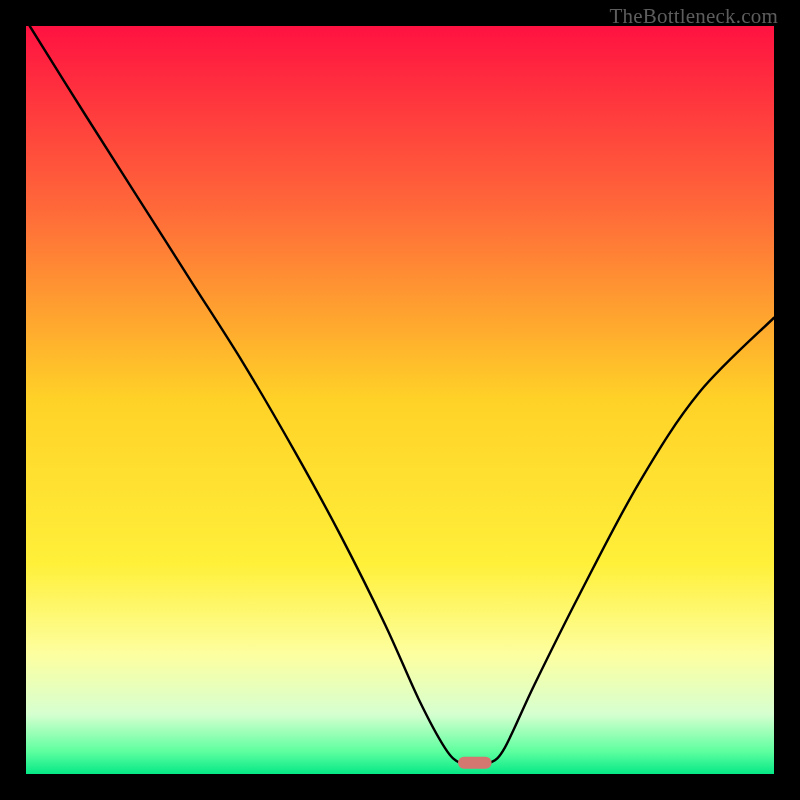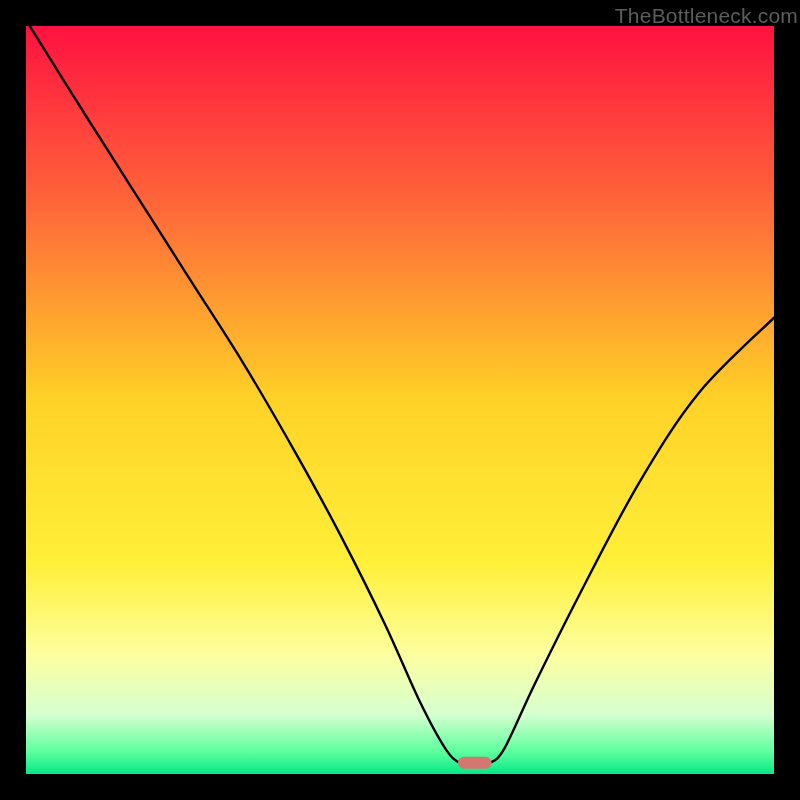--- a/index.html
+++ b/index.html
@@ -7,26 +7,27 @@
     padding: 0;
     width: 800px;
     height: 800px;
     background: #000000;
     overflow: hidden;
     font-family: Arial, Helvetica, sans-serif;
   }
   .watermark {
     position: absolute;
     top: 4px;
-    right: 2px;
+    right: 22px;
     color: #5d5d5d;
     font-size: 21px;
     font-weight: 500;
     letter-spacing: 0.2px;
     z-index: 5;
+    font-family: Liberation Serif, serif;
   }
   .chart-container {
     position: absolute;
     left: 26px;
     top: 26px;
     width: 748px;
     height: 748px;
   }
   svg {
     display: block;

